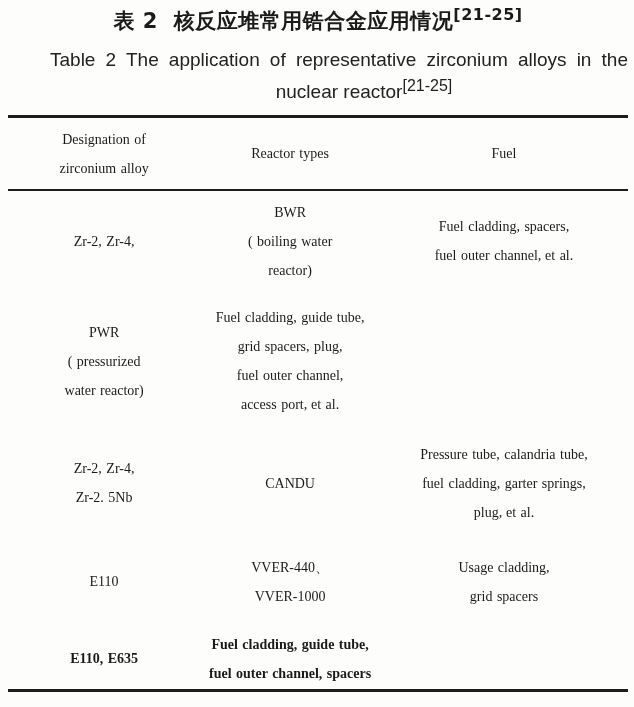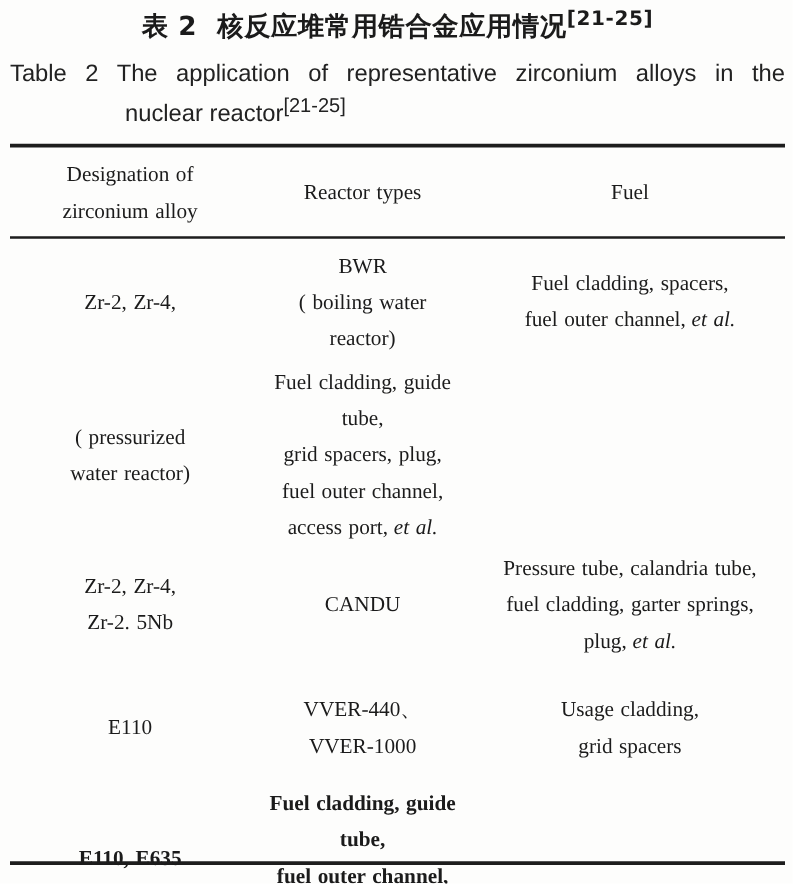--- a/index.html
+++ b/index.html
@@ -33,47 +33,49 @@
   .title-en {
     font-family: "Liberation Sans", "DejaVu Sans", sans-serif;
     font-size: 19px;
     color: #222;
   }
   .title-en-line1 {
     margin-top: 8px;
     line-height: 32px;
     text-align: justify;
     text-align-last: justify;
+    margin-left: 42px;
   }
   .title-en-line2 {
     margin-left: 92px;
     line-height: 32px;
+    text-align: center;
   }
   
   .grid-table {
     margin-top: 7px;
     font-family: "Liberation Serif", "DejaVu Serif", serif;
-    font-size: 17px;
+    font-size: 14px;
     border-top: 3px solid #1d1d1d;
     border-bottom: 3px solid #1d1d1d;
     word-spacing: 1px;
   }
   .trow {
     display: grid;
     grid-template-columns: 31% 29% 40%;
     align-items: center;
   }
   .thead { height: 71px; border-bottom: 2px solid #1d1d1d; }
   .r0 { height: 100px; }
   .r1 { height: 140px; }
   .r2 { height: 104px; }
   .r3 { height: 93px; }
   .r4 { height: 61px; font-weight: bold; }
   .cell { text-align: center; line-height: 29px; }
-  .em { font-style: italic; margin-left: 0.27em; margin-top: 28px; }
+  .em { margin-left: 0.27em; margin-top: 28px; }
 </style>
 </head>
 <body>
 
 <div class="page">
 
   <div class="title-cn">
     <span class="cn-label">表 2</span><span>核反应堆常用锆合金应用情况</span><sup>[21-25]</sup>
   </div>
 
@@ -111,20 +113,21 @@
       <div class="cell">
         <div>Fuel cladding, spacers,</div>
         <div>
           <span>fuel outer channel,</span><span class="em">et al.</span>
         </div>
       </div>
     </div>
 
     <div class="trow r1">
       <div class="cell">
+        <div>PWR</div>
         <div>( pressurized</div>
         <div>water reactor)</div>
       </div>
       <div class="cell">
         <div>Fuel cladding, guide tube,</div>
         <div>grid spacers, plug,</div>
         <div>fuel outer channel,</div>
         <div>
           <span>access port,</span><span class="em">et al.</span>
         </div>

